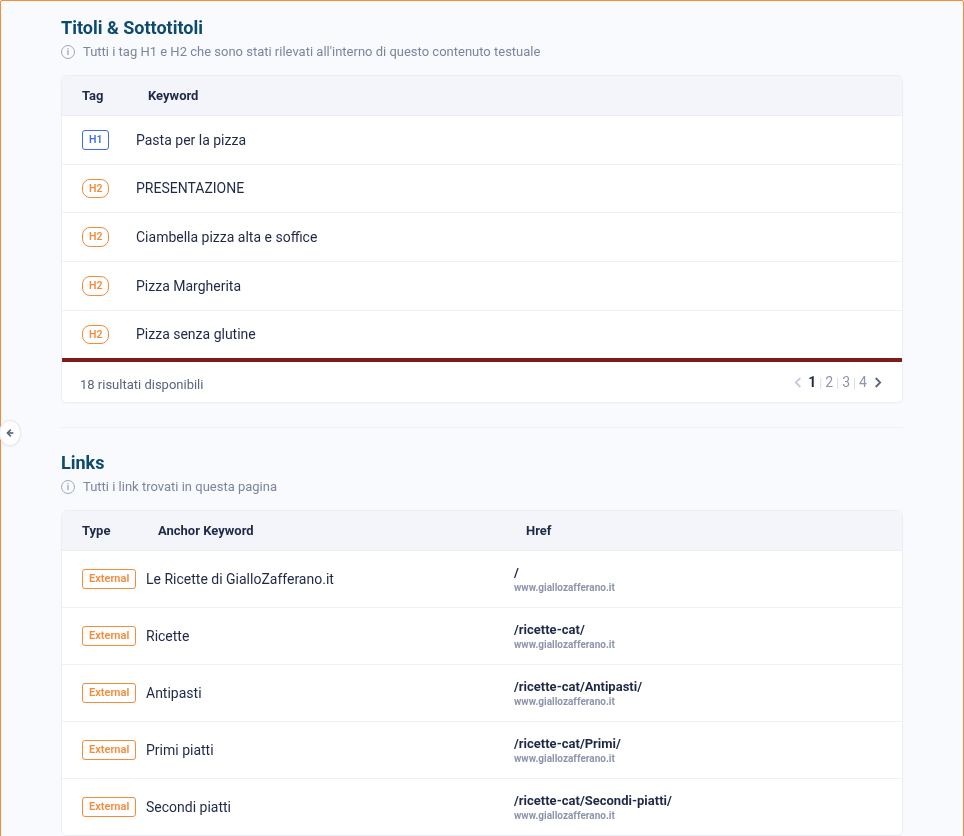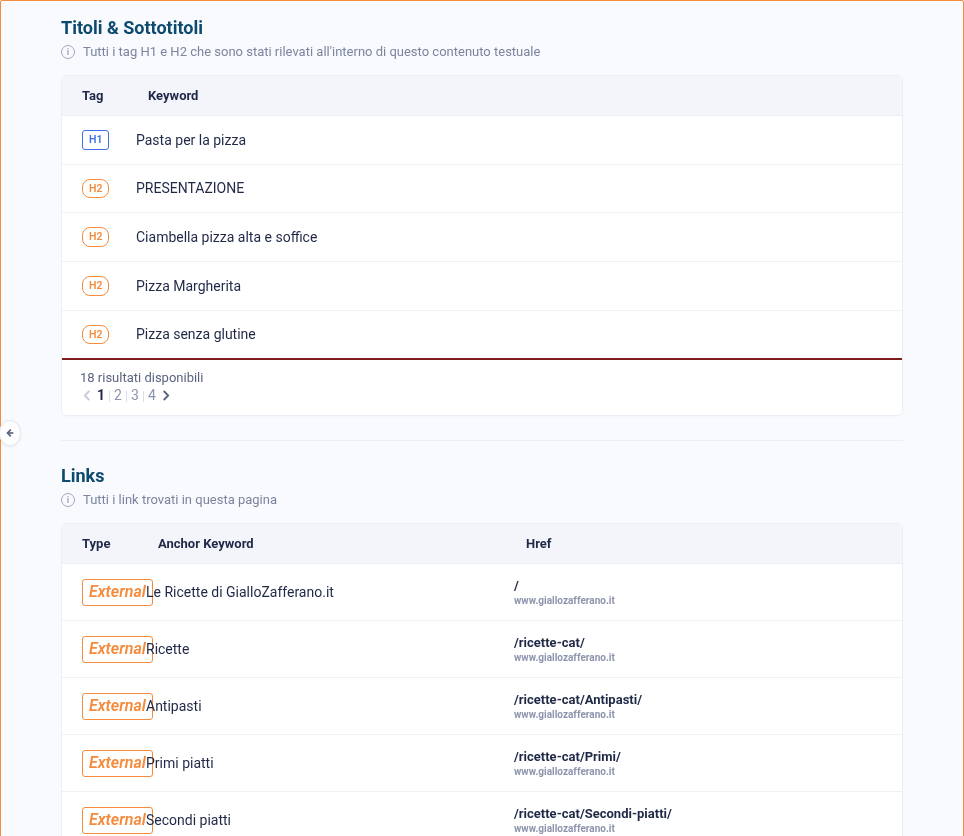--- a/index.html
+++ b/index.html
@@ -85,31 +85,30 @@
     justify-content: center;
     border: 1.2px solid;
     border-radius: 3px;
     font-size: 10.5px;
     font-weight: 600;
     padding: 2px 6px;
     line-height: 1.3;
   }
   .badge-h1 { border-color: #3e6fe8; color: #3e6fe8; }
   .badge-h2 { border-color: #f58b3c; color: #f58b3c; border-radius: 8px; }
-  .badge-ext { border-color: #f58b3c; color: #f58b3c; font-size: 16px; font-style: italic; }
+  .badge-ext { border-color: #f58b3c; color: #f58b3c; font-size: 11px; }
   .footer {
     display: flex;
-    align-items: flex-start;
+    align-items: flex-end;
     justify-content: space-between;
     padding: 10px 18px;
     font-size: 13px;
     color: #5b6480;
-    border-top: 2px solid #7f1d1d;
-    background: #fff;
-    flex-direction: column;
+    border-top: 4px solid #7f1d1d;
+    background: #fff;
   }
   .pagination {
     display: flex;
     align-items: center;
     color: #8d94ad;
   }
   .pg-btn, .pg-num {
     display: inline-flex;
     align-items: center;
     justify-content: center;

